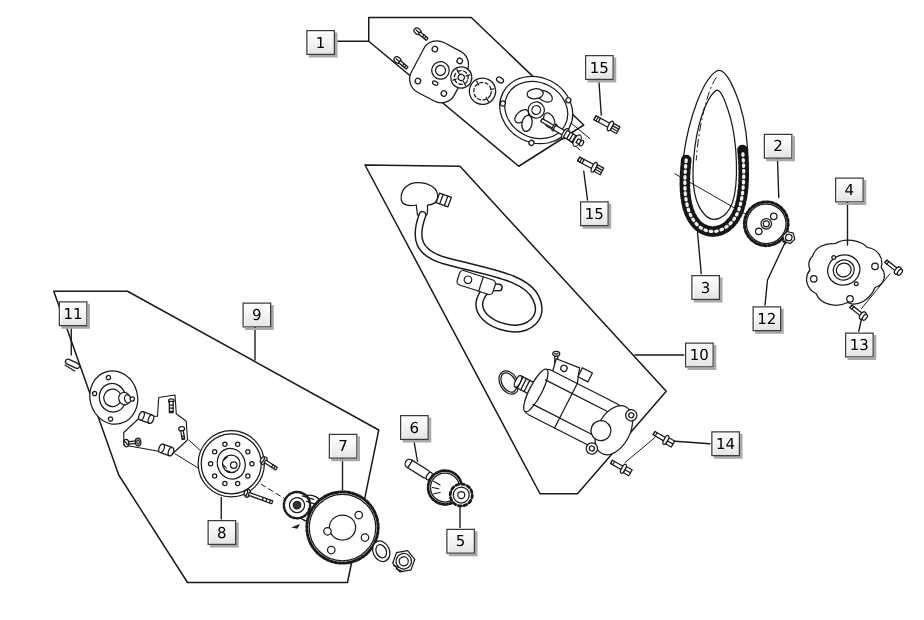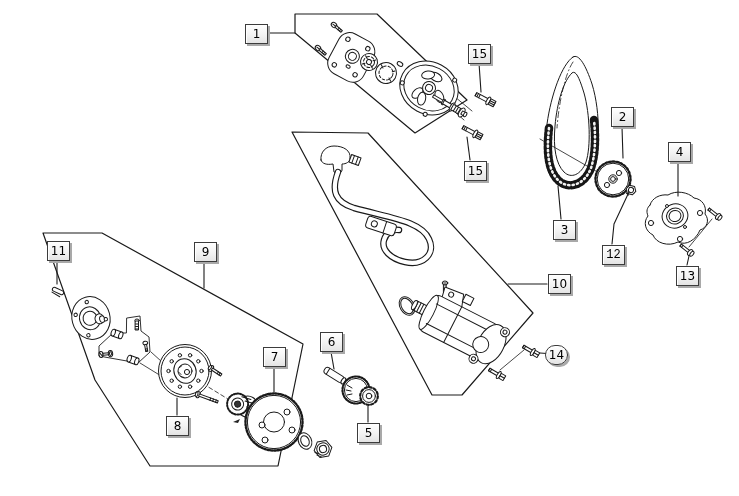--- a/index.html
+++ b/index.html
@@ -441,25 +441,25 @@
         </g>
   </g>
 </svg>
 
 <div id="callout-overlay">
       <div class="callout" style="left: 245px; top: 24px;">1</div>
       <div class="callout" style="left: 468px; top: 44px;">15</div>
       <div class="callout" style="left: 464px; top: 161px;">15</div>
       <div class="callout" style="left: 611px; top: 107px;">2</div>
       <div class="callout" style="left: 553px; top: 220px;">3</div>
-      <div class="callout" style="left: 602px; top: 245px; font-family: Liberation Mono, monospace;">12</div>
+      <div class="callout" style="left: 602px; top: 245px;">12</div>
       <div class="callout" style="left: 668px; top: 142px;">4</div>
       <div class="callout" style="left: 676px; top: 266px; text-align: right;">13</div>
       <div class="callout" style="left: 548px; top: 274px;">10</div>
-      <div class="callout" style="left: 545px; top: 345px; border-radius: 10px;">14</div>
+      <div class="callout" style="left: 569px; top: 345px;">14</div>
       <div class="callout" style="left: 194px; top: 242px;">9</div>
       <div class="callout" style="left: 47px; top: 241px;">11</div>
       <div class="callout" style="left: 166px; top: 416px;">8</div>
       <div class="callout" style="left: 263px; top: 347px;">7</div>
       <div class="callout" style="left: 320px; top: 332px;">6</div>
       <div class="callout" style="left: 357px; top: 423px;">5</div>
     </div>
 </div>
 
 </body></html>

